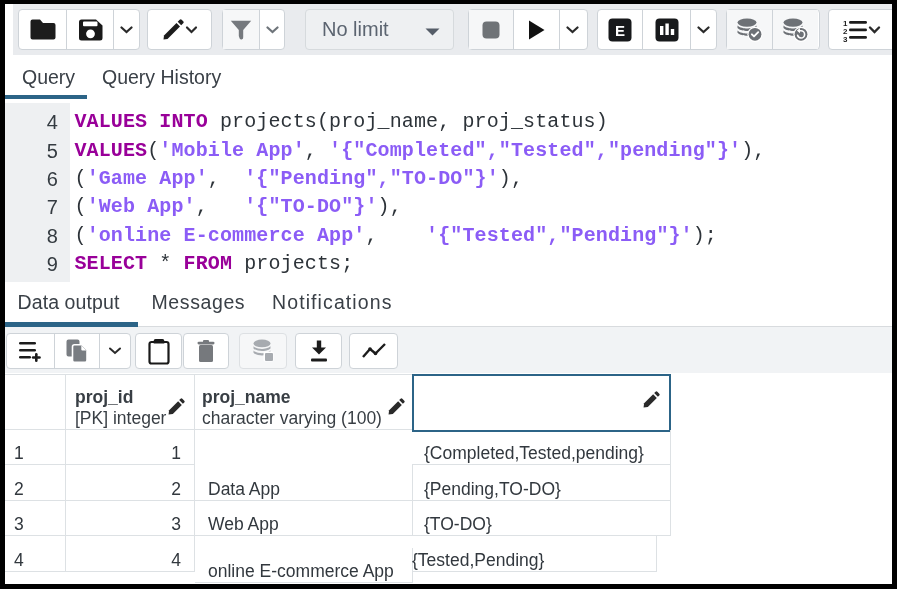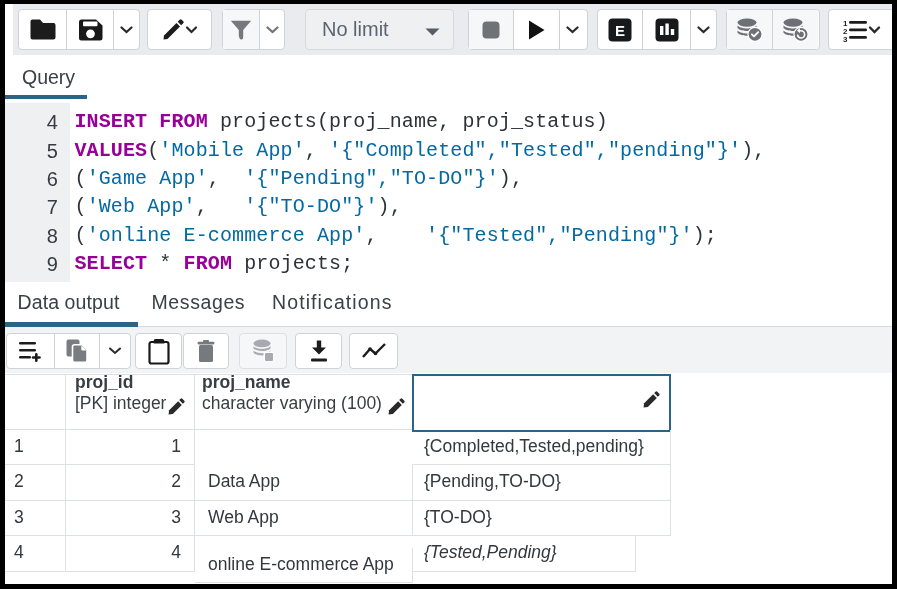--- a/index.html
+++ b/index.html
@@ -15,26 +15,26 @@
   .tabbar{position:absolute;left:0;width:887px;background:#fff;border-bottom:1px solid #d8dbde;box-sizing:border-box;}
   .tab{position:absolute;font-size:19.5px;color:#3a4047;white-space:pre;}
   .underline{position:absolute;background:#2c6487;height:4px;}
   
   .editor{position:absolute;left:0;top:96px;width:887px;height:182px;background:#fff;}
   .gutter{position:absolute;left:0;top:3px;width:65px;height:179px;background:#eef0f2;}
   .codeline{position:absolute;left:0;width:887px;height:28.3px;font-family:"Liberation Mono",monospace;font-size:20px;letter-spacing:0.12px;white-space:pre;line-height:28.3px;color:#2d3339;}
   .ln{position:absolute;left:0;width:53px;text-align:right;color:#343b41;font-size:20px;font-family:"Liberation Sans",sans-serif;}
   .cd{position:absolute;left:69.5px;}
   .kw{color:#990099;font-weight:bold;}
-  .st{color:#0369a1;}
+  .st{color:#8b5cf6;font-weight:bold;}
   
   .rtool{position:absolute;left:0;top:322.5px;width:887px;height:46.5px;background:#f1f3f5;}
   
   .grid{position:absolute;left:0;top:369px;width:887px;height:206px;background:#fff;font-size:17.5px;color:#32383e;}
-  .cell{position:absolute;border-right:1px solid #dde1e4;border-bottom:1px solid #dde1e4;box-sizing:border-box;display:flex;align-items:flex-start;}
+  .cell{position:absolute;border-right:1px solid #dde1e4;border-bottom:1px solid #dde1e4;box-sizing:border-box;display:flex;align-items:flex-end;}
   .hdrtxt{line-height:21px;color:#383e44;}
   svg{display:block;}
 </style>
 </head>
 <body>
 <div class="frame">
 
   <div class="toolbar">
     <div class="btng" style="left:5px;width:120px;">
       <div class="btn" style="width:47px;">
@@ -159,26 +159,27 @@
               <rect x="6" y="18" width="18" height="2.8" rx="1.4"></rect>
             </g>
             <path d="M27 9.5 L31.5 14 L36 9.5" stroke="#2a2a2a" stroke-width="2.4" fill="none" stroke-linecap="round"></path>
           </svg>
         </div>
     </div>
   </div>
 
   <div class="tabbar" style="top:51px;height:57px;">
     <div class="tab" style="left:17px;top:11px;">Query</div>
+    <div class="tab" style="left:97px;top:11px;">Query History</div>
     <div class="underline" style="left:0px;top:40px;width:82px;"></div>
   </div>
 
   <div class="editor">
     <div class="gutter"></div>
-    <div class="codeline" style="top:8.4px;"><span class="ln">4</span><span class="cd"><span class="kw">INSERT FROM</span> projects(proj_name, proj_status)</span></div>
+    <div class="codeline" style="top:8.4px;"><span class="ln">4</span><span class="cd"><span class="kw">VALUES INTO</span> projects(proj_name, proj_status)</span></div>
     <div class="codeline" style="top:36.7px;"><span class="ln">5</span><span class="cd"><span class="kw">VALUES</span>(<span class="st">'Mobile App'</span>, <span class="st">'{"Completed","Tested","pending"}'</span>),</span></div>
     <div class="codeline" style="top:65px;"><span class="ln">6</span><span class="cd">(<span class="st">'Game App'</span>,  <span class="st">'{"Pending","TO-DO"}'</span>),</span></div>
     <div class="codeline" style="top:93.3px;"><span class="ln">7</span><span class="cd">(<span class="st">'Web App'</span>,   <span class="st">'{"TO-DO"}'</span>),</span></div>
     <div class="codeline" style="top:121.6px;"><span class="ln">8</span><span class="cd">(<span class="st">'online E-commerce App'</span>,    <span class="st">'{"Tested","Pending"}'</span>);</span></div>
     <div class="codeline" style="top:149.9px;"><span class="ln">9</span><span class="cd"><span class="kw">SELECT</span> * <span class="kw">FROM</span> projects;</span></div>
   </div>
 
   <div class="tabbar" style="top:278px;height:44.5px;">
     <div class="tab" style="left:146.5px;top:9px;letter-spacing:0.6px;">Messages</div>
     <div class="tab" style="left:12.5px;top:9px;letter-spacing:0.1px;">Data output</div>
@@ -304,15 +305,15 @@
     <div class="cell" style="left:61px;top:92.4px;width:129px;height:35.4px;justify-content:flex-end;padding-right:13px;padding-top:6px;">2</div>
     <div class="cell" style="left:190px;top:92.4px;width:218px;height:35.4px;padding-left:13px;padding-top:6px;">Data App</div>
     <div class="cell" style="left:407px;top:92.4px;width:259px;height:35.4px;padding-left:12px;padding-top:6px;">{Pending,TO-DO}</div>
     <div class="cell" style="left:0;top:127.8px;width:61px;height:35.4px;padding-left:9px;padding-top:6px;">3</div>
     <div class="cell" style="left:61px;top:127.8px;width:129px;height:35.4px;justify-content:flex-end;padding-right:13px;padding-top:6px;">3</div>
     <div class="cell" style="left:190px;top:127.8px;width:218px;height:35.4px;padding-left:13px;padding-top:6px;">Web App</div>
     <div class="cell" style="left:407px;top:127.8px;width:259px;height:35.4px;padding-left:12px;padding-top:6px;">{TO-DO}</div>
     <div class="cell" style="left:0;top:163.2px;width:61px;height:35.4px;padding-left:9px;padding-top:6px;">4</div>
     <div class="cell" style="left:61px;top:163.2px;width:129px;height:35.4px;justify-content:flex-end;padding-right:13px;padding-top:6px;">4</div>
     <div class="cell" style="left:190px;top:175px;width:218px;height:35.4px;padding-left:13px;padding-top:6px;">online E-commerce App</div>
-    <div class="cell" style="left:407px;top:163.2px;width:224px;height:35.4px;padding-left:12px;padding-top:6px;font-style:italic;">{Tested,Pending}</div>
+    <div class="cell" style="left:407px;top:163.2px;width:245px;height:35.4px;padding-top:6px;">{Tested,Pending}</div>
   </div>
 </div>
 
 </body></html>

